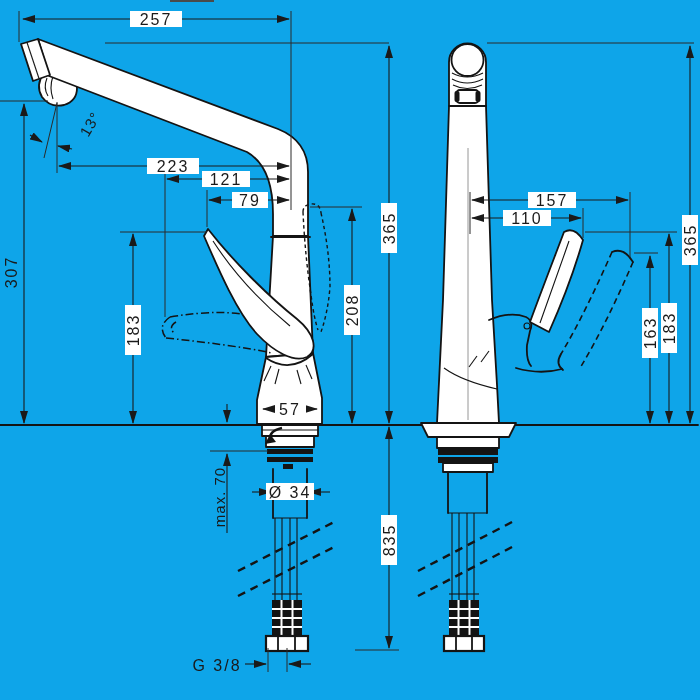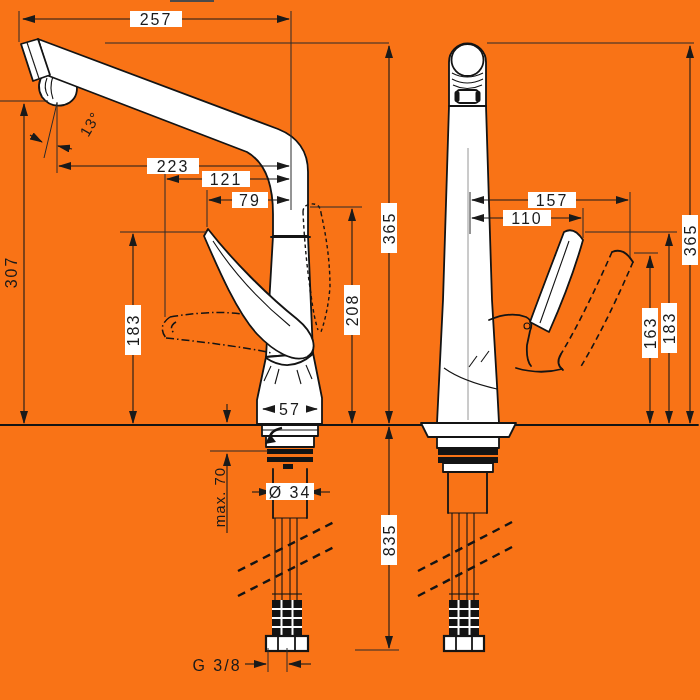--- a/index.html
+++ b/index.html
@@ -1,16 +1,16 @@
 <!DOCTYPE html>
 <html><head>
 <meta charset="utf-8">
 <style>
   html,body{margin:0;padding:0;background:#ffffff;}
-  .stage{width:700px;height:700px;background:#f97316;position:relative;font-family:"Liberation Sans",sans-serif;}
+  .stage{width:700px;height:700px;background:#0ea5e9;position:relative;font-family:"Liberation Sans",sans-serif;}
   svg{display:block;}
   text.dim{font-family:"Liberation Sans",sans-serif;font-size:16px;letter-spacing:2px;fill:#1a1a1a;}
   text.dim-sm{font-family:"Liberation Sans",sans-serif;font-size:15px;letter-spacing:1px;fill:#1a1a1a;}
   .outline{fill:#ffffff;stroke:#141414;stroke-width:1.8;stroke-linejoin:round;}
   .stroke{fill:none;stroke:#141414;stroke-width:1.8;stroke-linecap:round;}
   .thin{fill:none;stroke:#141414;stroke-width:1.1;}
   .ref{fill:none;stroke:#2a2a2a;stroke-width:1;}
   .dimline{fill:none;stroke:#1a1a1a;stroke-width:1.1;}
   .dashdot{fill:none;stroke:#141414;stroke-width:1.5;stroke-dasharray:8 3 1.5 3;}
   .dotted{fill:none;stroke:#141414;stroke-width:1.4;stroke-dasharray:3.5 3;}

